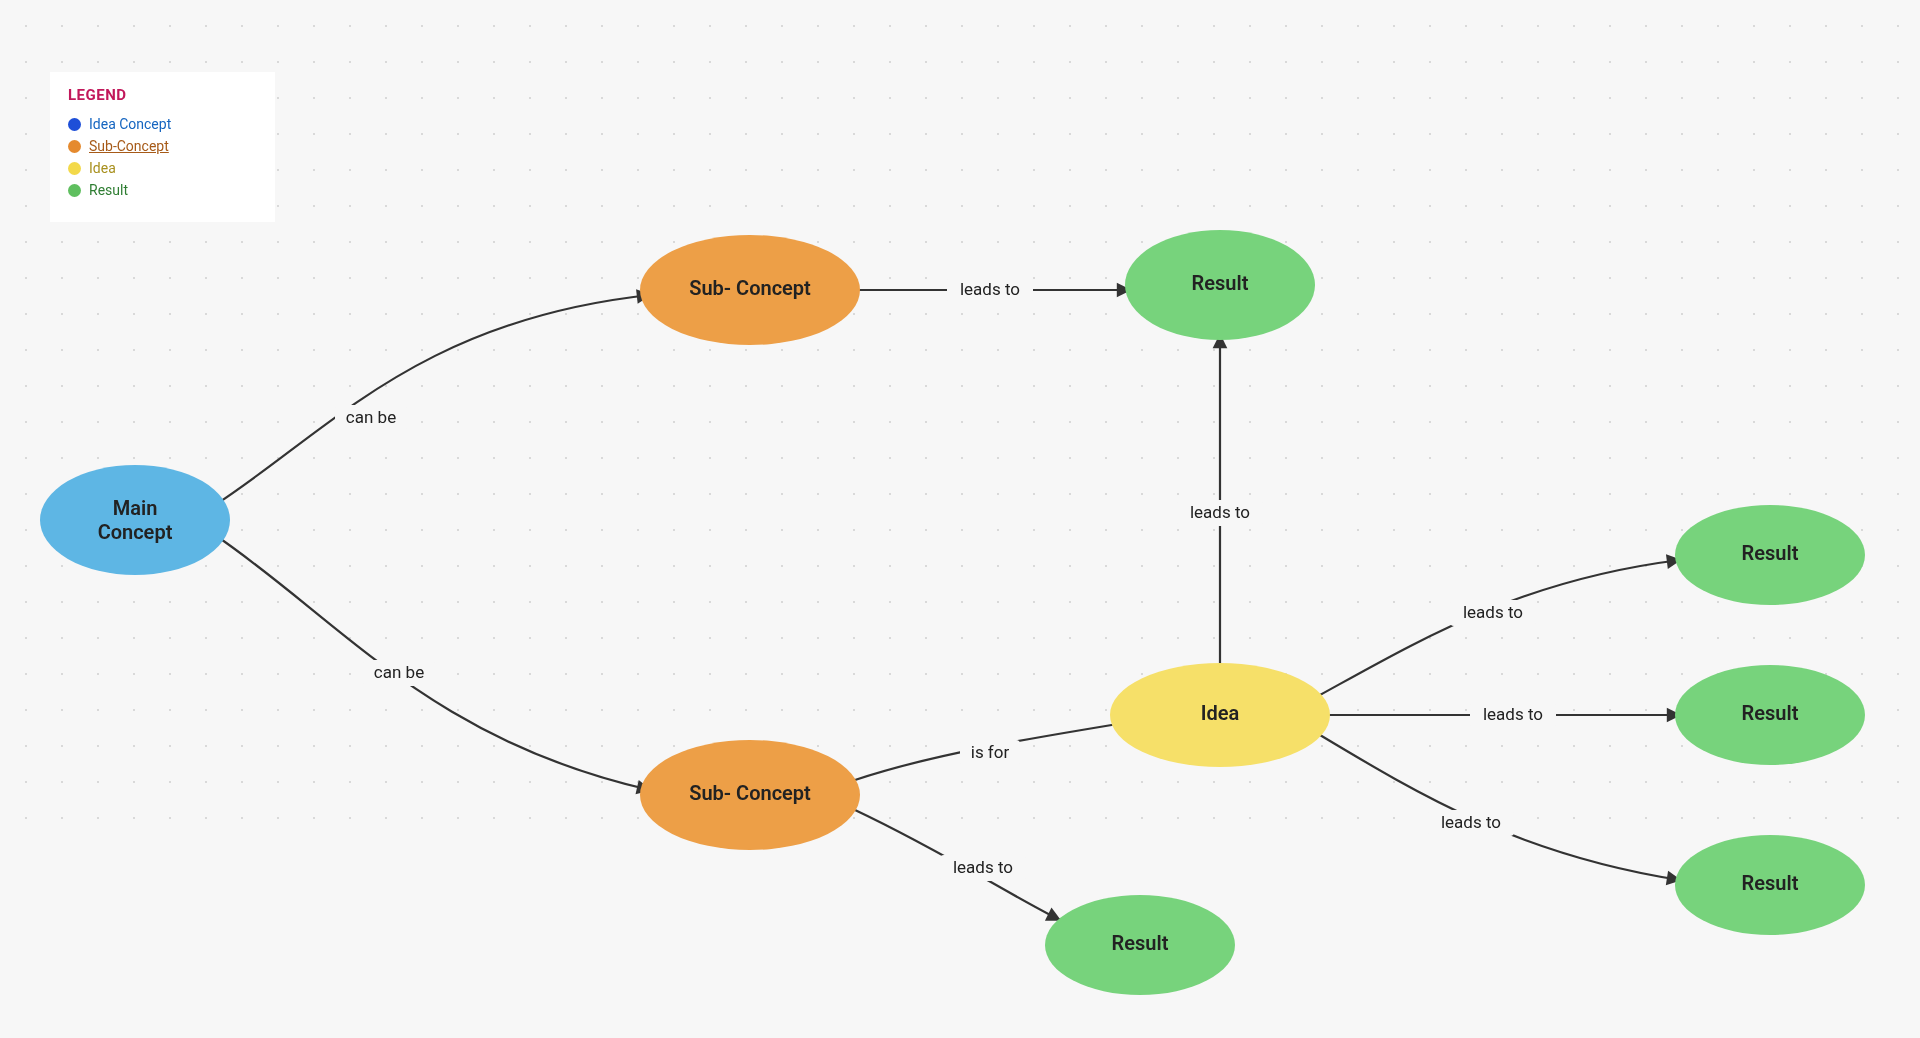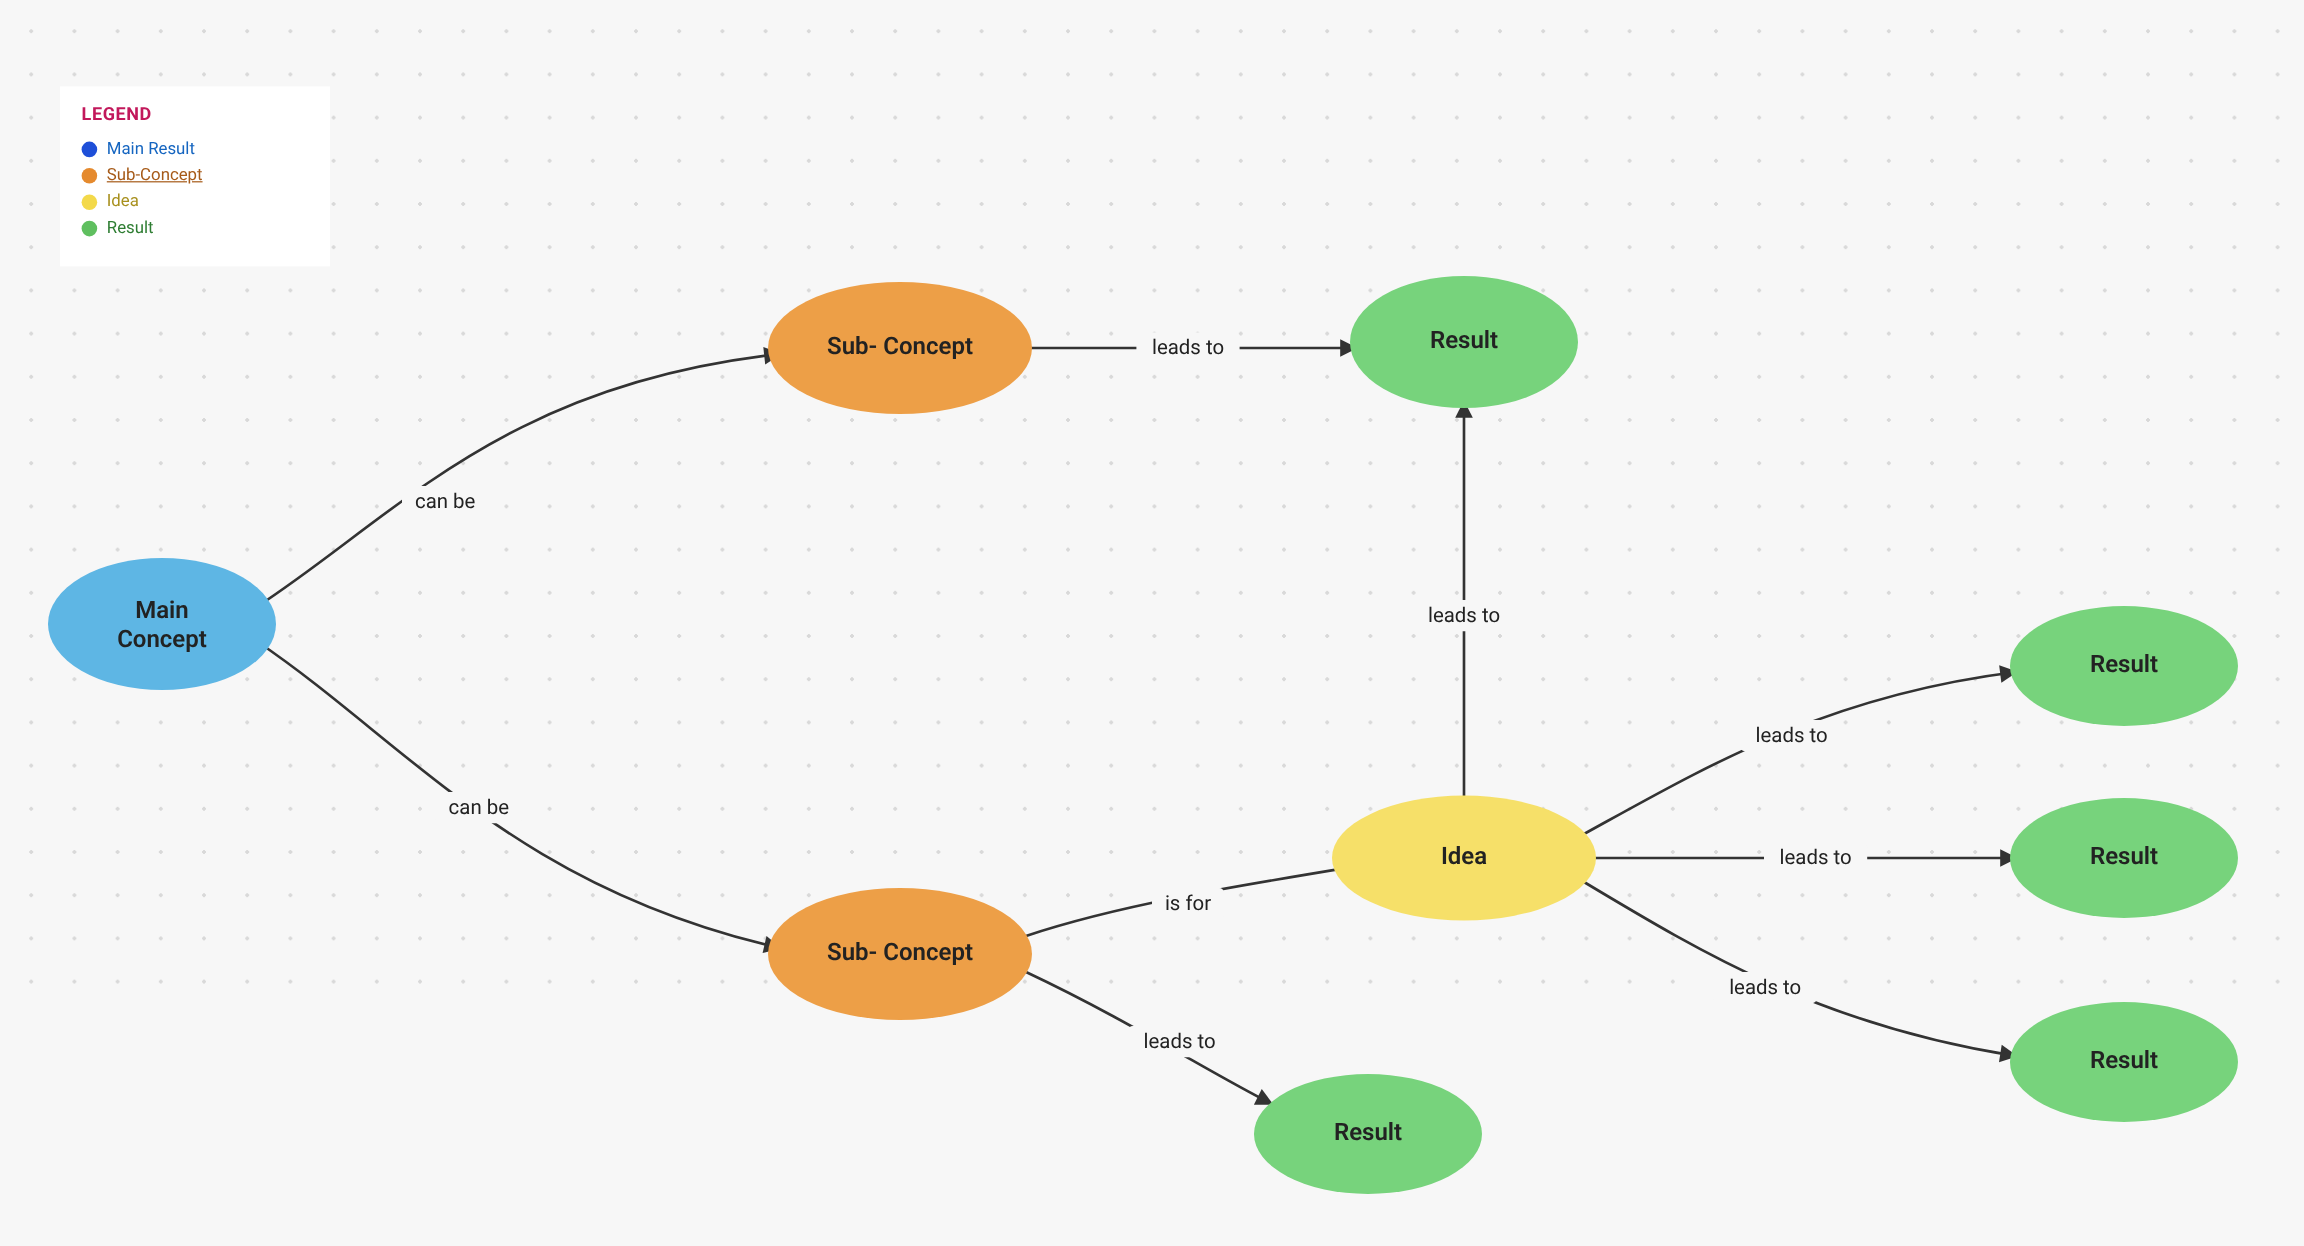--- a/index.html
+++ b/index.html
@@ -85,21 +85,21 @@
 </style>
 </head>
 <body>
 
 <div class="canvas">
 
   <div class="legend">
     <div class="legend-title">LEGEND</div>
     <div class="legend-row">
       <span class="legend-dot" style="background:#1e4fd8"></span>
-      <span class="lg-main">Main Result</span>
+      <span class="lg-main">Idea Concept</span>
     </div>
     <div class="legend-row">
       <span class="legend-dot" style="background:#e58a2e"></span>
       <span class="lg-sub">Sub-Concept</span>
     </div>
     <div class="legend-row">
       <span class="legend-dot" style="background:#f3d94a"></span>
       <span class="lg-idea">Idea</span>
     </div>
     <div class="legend-row">

